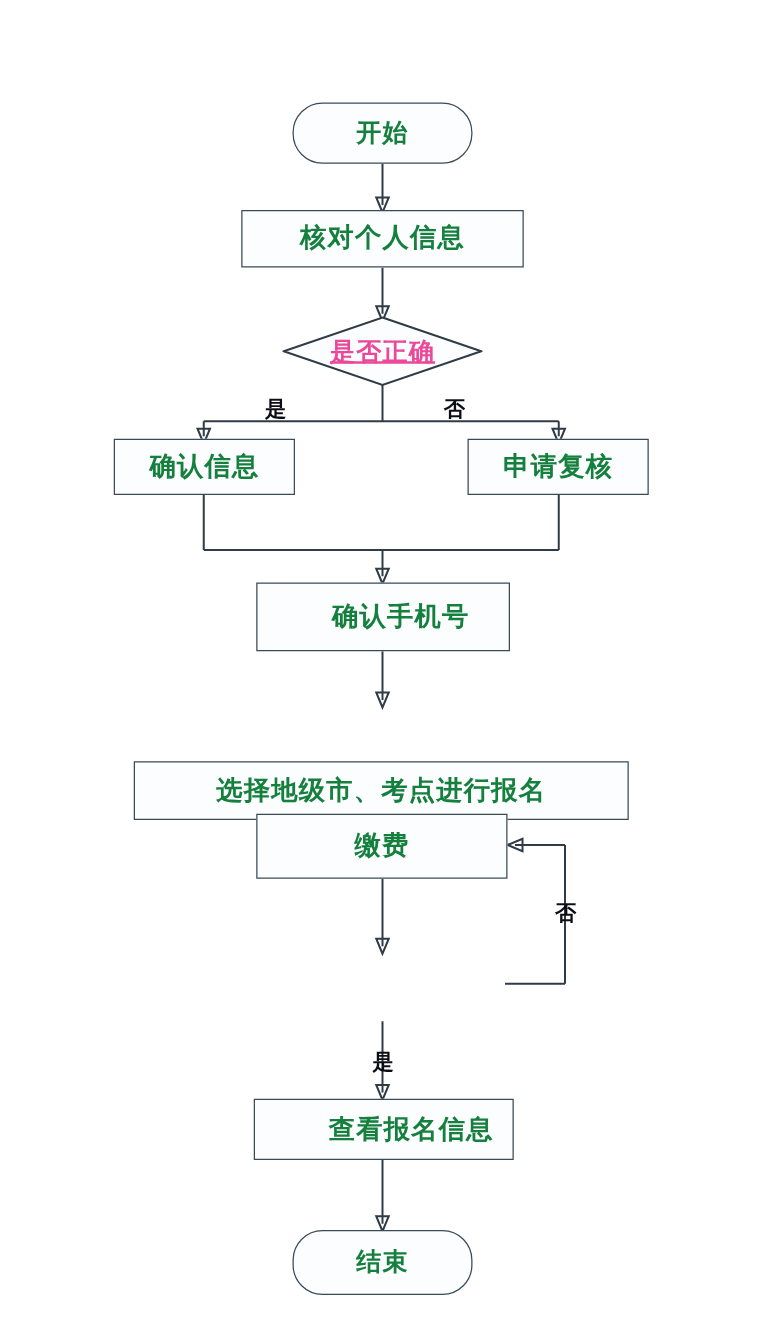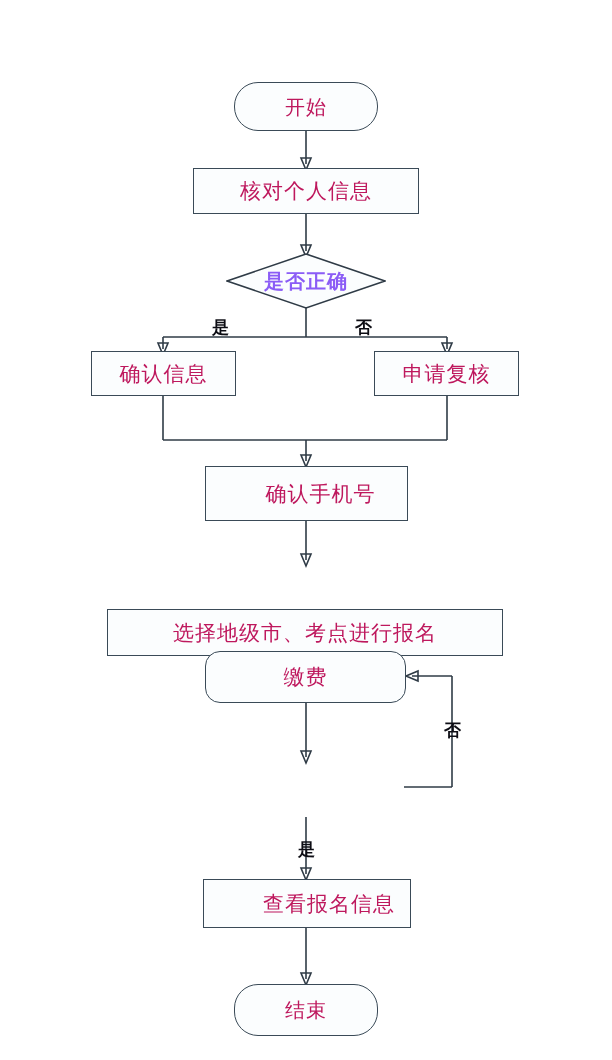--- a/index.html
+++ b/index.html
@@ -20,22 +20,22 @@
     top: 0;
     width: 612px;
     height: 1060px;
   }
   .node {
     position: absolute;
     box-sizing: border-box;
     display: flex;
     align-items: center;
     justify-content: center;
-    color: #be185d;
-    font-weight: 400;
+    color: #15803d;
+    font-weight: 700;
     letter-spacing: 1px;
     text-align: center;
     line-height: 1.1;
   }
   .rect {
     border: 1px solid #3a4a57;
     background: #fbfdfe;
     font-size: 21px;
   }
   .terminator {
@@ -54,22 +54,23 @@
     position: absolute;
     left: 0;
     top: 0;
     width: 100%;
     height: 100%;
     display: flex;
     align-items: center;
     justify-content: center;
     font-size: 20px;
     font-weight: 700;
-    color: #8b5cf6;
+    color: #ec4899;
     letter-spacing: 1px;
+    text-decoration: underline;
   }
   .edge-label {
     position: absolute;
     font-size: 17px;
     font-weight: 700;
     color: #0d0d14;
     letter-spacing: 1px;
   }
   .edge-label.vertical {
     writing-mode: vertical-rl;
@@ -164,21 +165,21 @@
   </div>
 
   <div class="node rect" style="left:205px; top:466px; width:203px; height:55px;padding-left:28px;">
     <span>确认手机号</span>
   </div>
 
   <div class="node rect" style="left:107px; top:566px; width:396px; height:47px;margin-top:43px;">
     <span>选择地级市、考点进行报名</span>
   </div>
 
-  <div class="node rect" style="left:205px; top:651px; width:201px; height:52px;border-radius:15px;">
+  <div class="node rect" style="left:205px; top:651px; width:201px; height:52px;">
     <span>缴费</span>
   </div>
 
 
   <div class="edge-label vertical" style="left:441px; top:709px;">否</div>
   <div class="edge-label vertical" style="left:295px; top:828px;">是</div>
 
   <div class="node rect" style="left:203px; top:879px; width:208px; height:49px;padding-left:44px;">
     <span>查看报名信息</span>
   </div>

